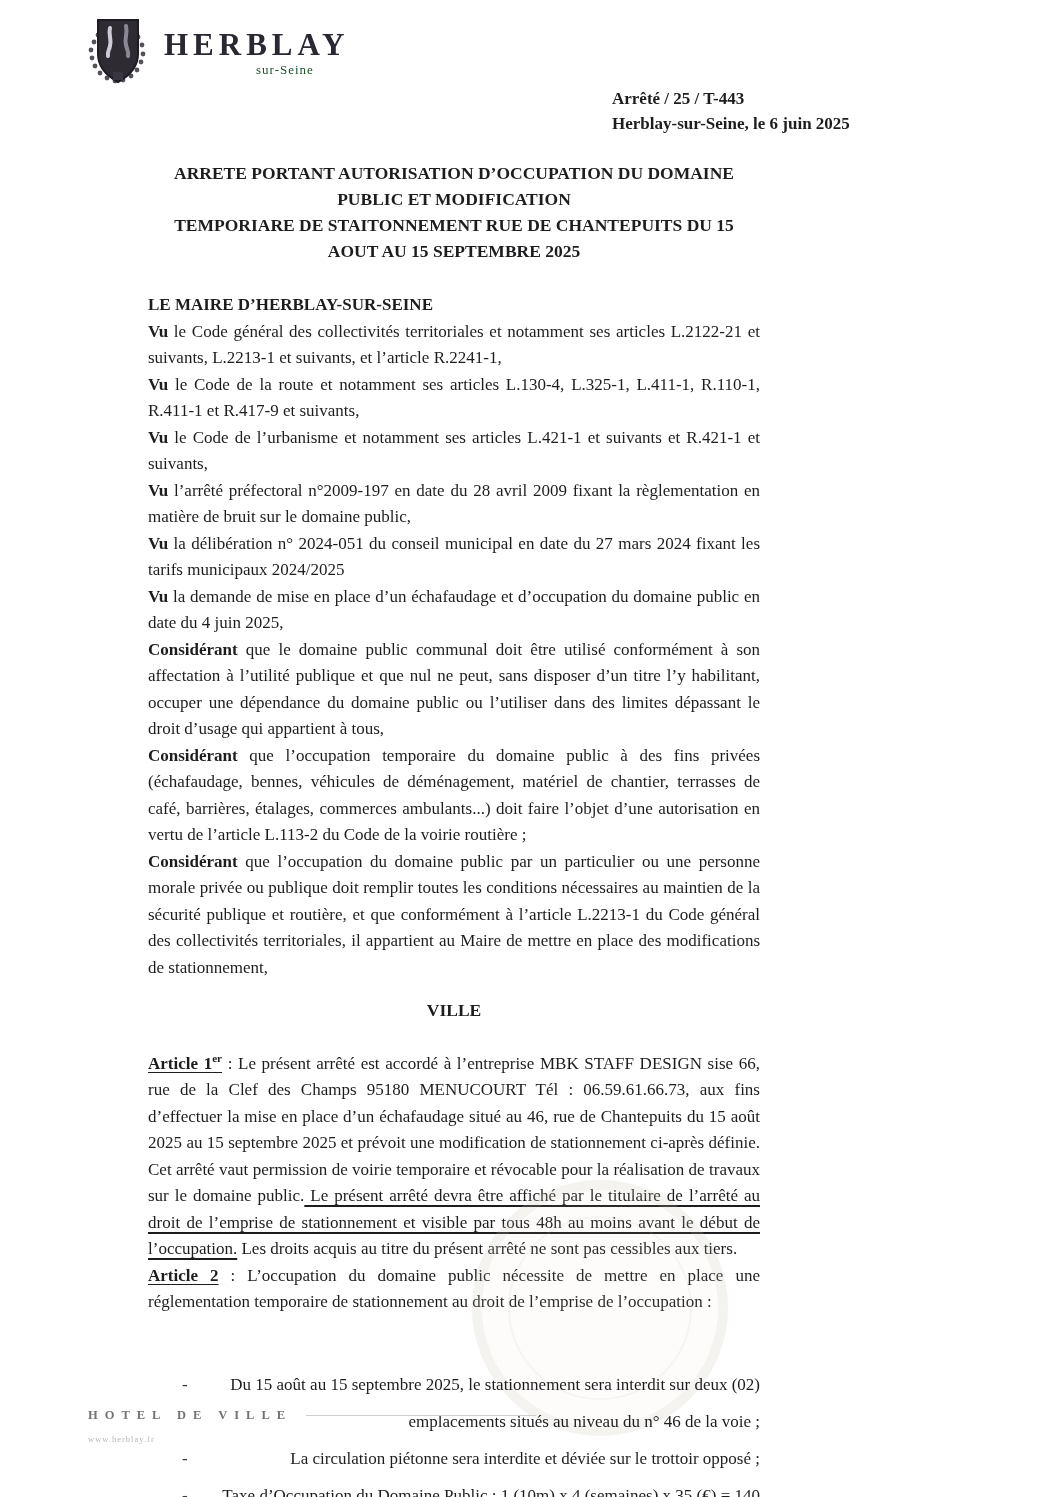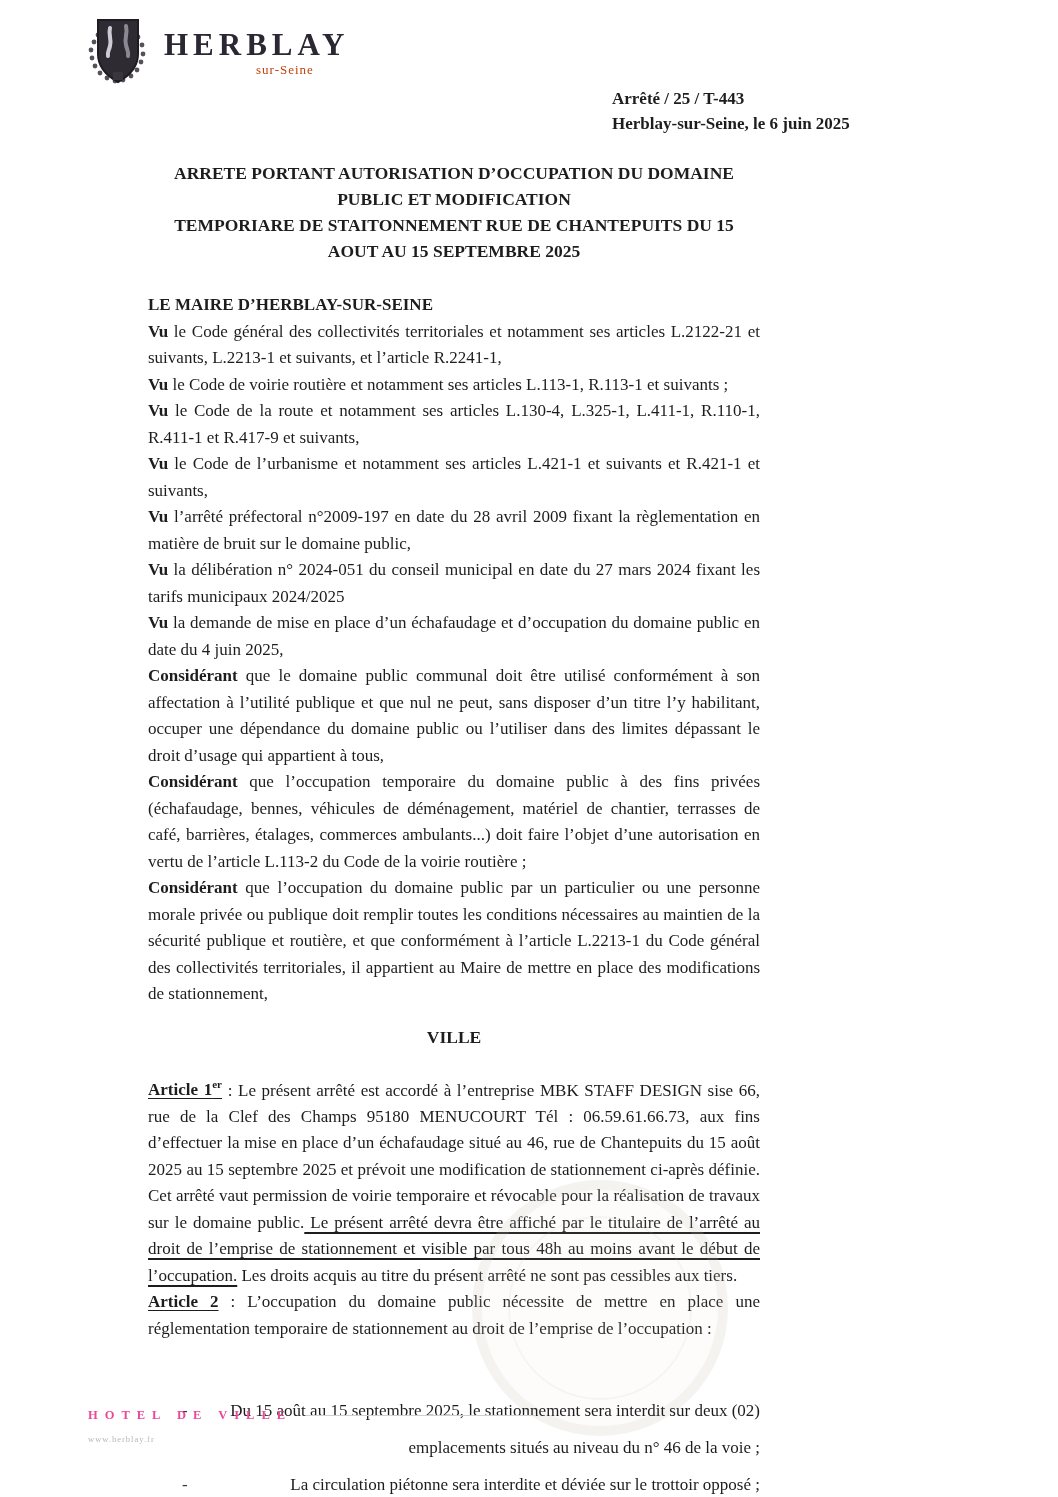--- a/index.html
+++ b/index.html
@@ -5,21 +5,21 @@
   html,body{margin:0;padding:0;background:#ffffff;}
   .page{
     position:relative; width:852px; height:1497px; background:#ffffff;
     font-family:Liberation Serif, serif; color:#1d1d1f; overflow:hidden;padding-left:28px;
   }
   
   .brand{position:absolute; left:86px; top:14px; display:flex; align-items:flex-start;}
   .shield{width:64px; height:82px; margin-right:14px;}
   .brand-text{padding-top:16px;}
   .brand-name{font-size:31px; font-weight:600; letter-spacing:5px; color:#2b2834; line-height:30px;}
-  .brand-sub{font-size:13px; color:#c2410c; letter-spacing:1px; padding-left:92px; margin-top:2px;}
+  .brand-sub{font-size:13px; color:#14532d; letter-spacing:1px; padding-left:92px; margin-top:2px;}
   
   .ref{position:absolute; left:612px; top:86px; font-weight:bold; font-size:17px; line-height:25px;}
   
   .content{padding:160px 120px 0 120px;}
   .doc-title{font-size:17.5px; font-weight:bold; text-align:center; line-height:26px; margin:0;}
   .preamble{margin-top:28px;}
   .para{margin:0; text-align:justify; font-size:17px; line-height:26.5px;}
   .lead{font-weight:bold;}
   .arrete-heading{font-size:17.5px; font-weight:bold; text-align:center; margin:16px 0 22px; line-height:26px;}
   .article-label{font-weight:bold; text-decoration:underline; text-underline-offset:3px;}
@@ -33,21 +33,21 @@
   .watermark{
     position:absolute; left:472px; top:1180px; width:236px; height:236px; border-radius:50%;
     border:10px solid rgba(200,190,170,0.14); background:rgba(225,215,195,0.07); pointer-events:none;
   }
   .watermark::after{
     content:""; position:absolute; inset:26px; border-radius:50%; border:2px solid rgba(200,190,170,0.12);
   }
   
   .footer{position:absolute; left:88px; top:1408px;}
   .footer-title-row{display:flex; align-items:center;}
-  .footer-title{font-size:12.5px; letter-spacing:7px; color:#ec4899; font-weight:600;}
+  .footer-title{font-size:12.5px; letter-spacing:7px; color:#737373; font-weight:600;}
   .footer-rule{display:inline-block; width:230px; height:1px; background:#cfcfcf; margin-left:14px;}
   .addr{font-size:10.5px; color:#9a9a9c; line-height:13.5px; letter-spacing:1.2px; margin-top:3px;}
   .addr p{margin:0;}
   .web{font-size:8.5px; color:#b6b6b8; letter-spacing:1px; margin-top:11px;}
 </style>
 </head>
 <body>
 
 <div class="page">
 
@@ -92,21 +92,20 @@
 
     <h1 class="doc-title">
       <span>ARRETE PORTANT AUTORISATION D’OCCUPATION DU DOMAINE PUBLIC ET MODIFICATION</span><br>
       <span>TEMPORIARE DE STAITONNEMENT RUE DE CHANTEPUITS DU 15 AOUT AU 15 SEPTEMBRE 2025</span>
     </h1>
 
     <section class="preamble">
 
     <p class="para"><span class="lead">LE MAIRE D’HERBLAY-SUR-SEINE</span><span></span></p>
         <p class="para"><span class="lead">Vu</span><span> le Code général des collectivités territoriales et notamment ses articles L.2122-21 et suivants, L.2213-1 et suivants, et l’article R.2241-1,</span></p>
-        <p class="para"><span class="lead">Vu</span><span> le Code de voirie routière et notamment ses articles L.113-1, R.113-1 et suivants ;</span></p>
         <p class="para"><span class="lead">Vu</span><span> le Code de la route et notamment ses articles L.130-4, L.325-1, L.411-1, R.110-1, R.411-1 et R.417-9 et suivants,</span></p>
         <p class="para"><span class="lead">Vu</span><span> le Code de l’urbanisme et notamment ses articles L.421-1 et suivants et R.421-1 et suivants,</span></p>
         <p class="para"><span class="lead">Vu</span><span> l’arrêté préfectoral n°2009-197 en date du 28 avril 2009 fixant la règlementation en matière de bruit sur le domaine public,</span></p>
         <p class="para"><span class="lead">Vu</span><span> la délibération n° 2024-051 du conseil municipal en date du 27 mars 2024 fixant les tarifs municipaux 2024/2025</span></p>
         <p class="para"><span class="lead">Vu</span><span> la demande de mise en place d’un échafaudage et d’occupation du domaine public en date du 4 juin 2025,</span></p>
         <p class="para"><span class="lead">Considérant</span><span> que le domaine public communal doit être utilisé conformément à son affectation à l’utilité publique et que nul ne peut, sans disposer d’un titre l’y habilitant, occuper une dépendance du domaine public ou l’utiliser dans des limites dépassant le droit d’usage qui appartient à tous,</span></p>
         <p class="para"><span class="lead">Considérant</span><span> que l’occupation temporaire du domaine public à des fins privées (échafaudage, bennes, véhicules de déménagement, matériel de chantier, terrasses de café, barrières, étalages, commerces ambulants...) doit faire l’objet d’une autorisation en vertu de l’article L.113-2 du Code de la voirie routière ;</span></p>
         <p class="para"><span class="lead">Considérant</span><span> que l’occupation du domaine public par un particulier ou une personne morale privée ou publique doit remplir toutes les conditions nécessaires au maintien de la sécurité publique et routière, et que conformément à l’article L.2213-1 du Code général des collectivités territoriales, il appartient au Maire de mettre en place des modifications de stationnement,</span></p>
       </section>
 

